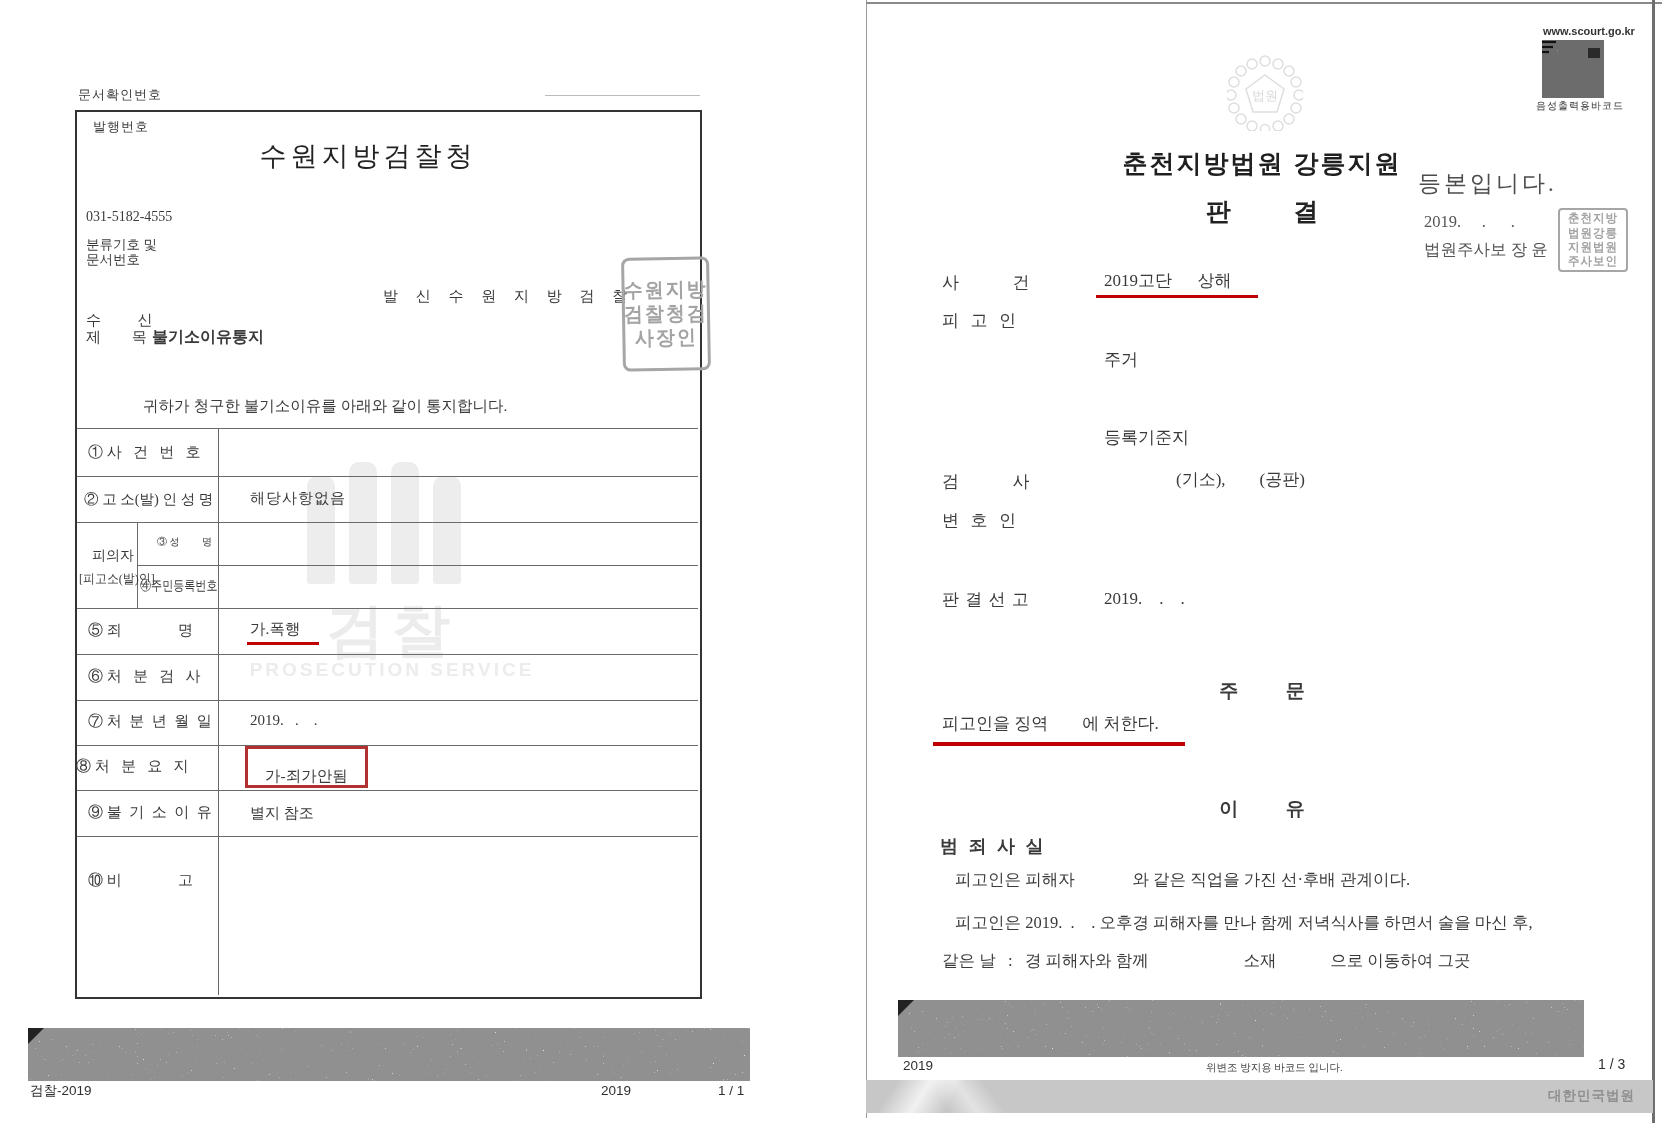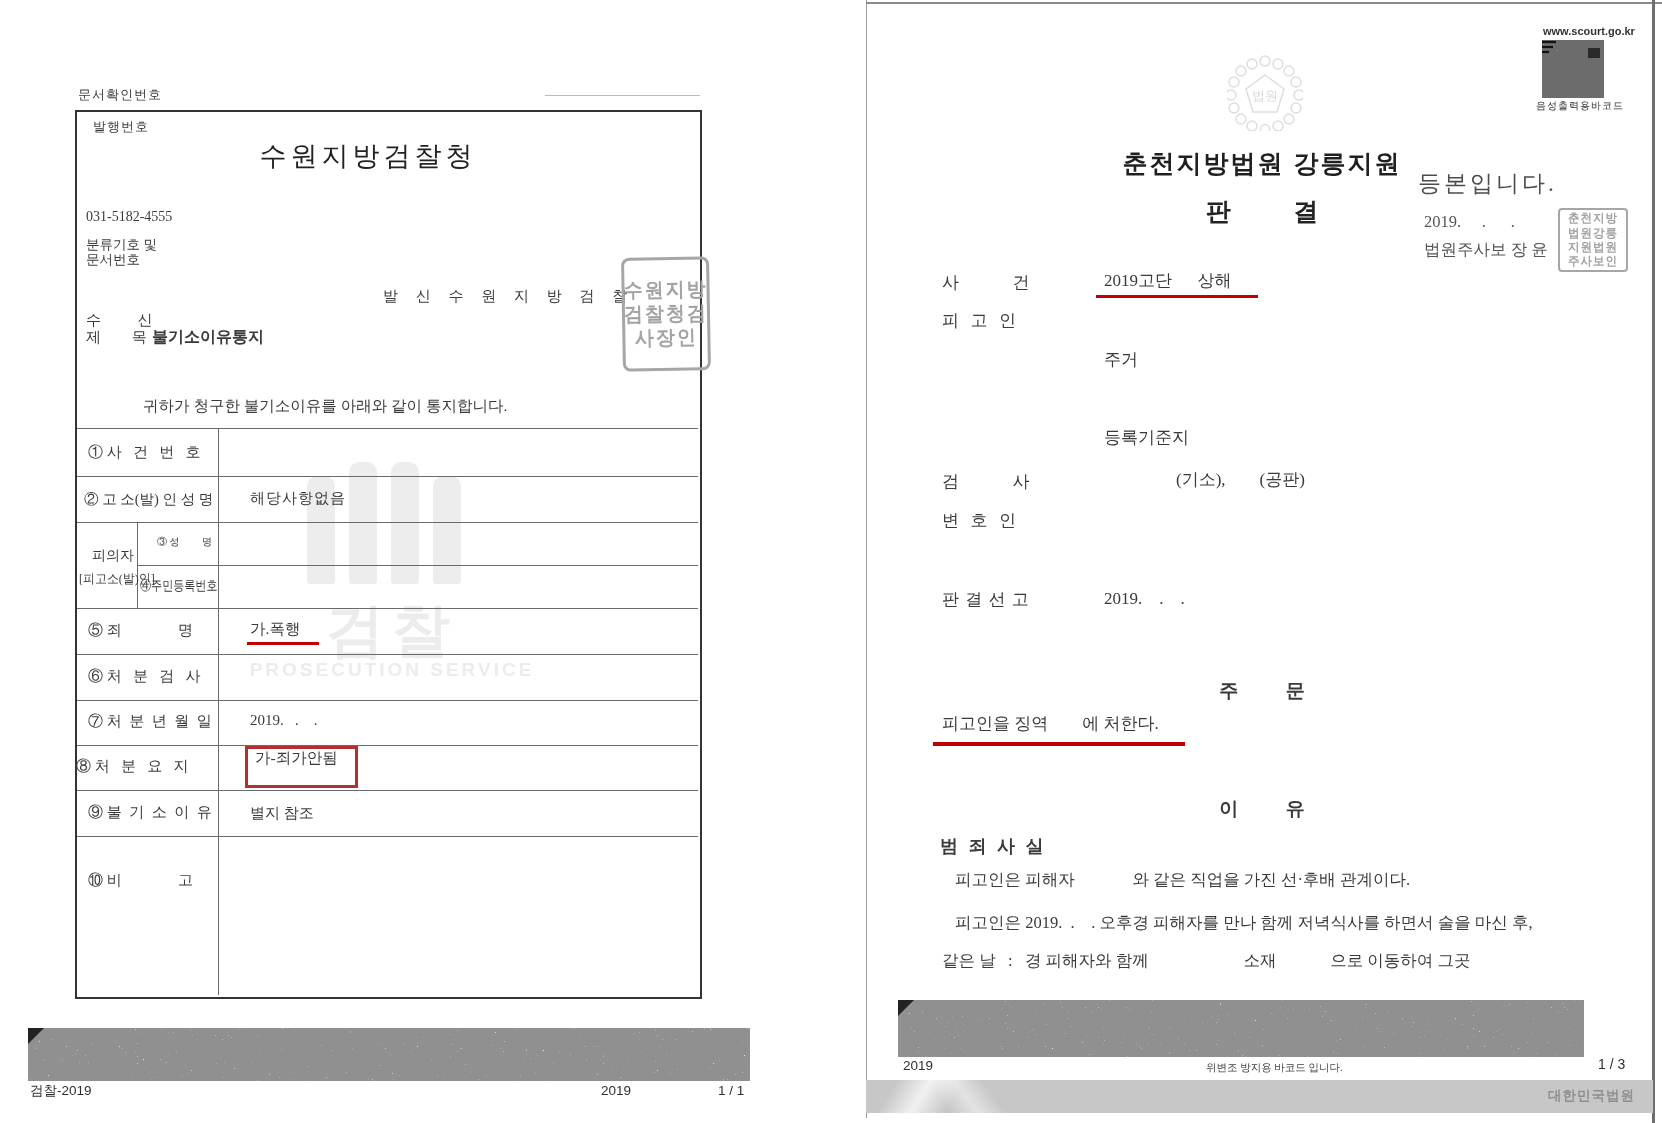--- a/index.html
+++ b/index.html
@@ -4,21 +4,21 @@
 <style>
   html,body{margin:0;padding:0;background:#fff;}
   #canvas{position:relative;width:1662px;height:1123px;background:#ffffff;overflow:hidden;
           font-family:"Liberation Serif","DejaVu Serif",serif;color:#3a3a3a;}
   .abs{position:absolute;}
   .t{white-space:pre;line-height:1.15;}
   .sans{font-family:"Liberation Sans","DejaVu Sans",sans-serif;}
   .gridline{background:#6a6a6a;}
   .frame{border:2px solid #333;}
   .redul{background:#c00000;z-index:6;}
-  .redbox{border:3px solid #b23030;z-index:6;display:flex;align-items:flex-start;padding-left:7px;}
+  .redbox{border:3px solid #b23030;z-index:6;display:flex;align-items:flex-end;padding-left:17px;}
   .wm{color:#ececec;z-index:1;}
   .z2{z-index:2}.z3{z-index:3}
   .stamp{border:3px solid #a6a6a6;border-radius:8px;color:#a3a3a3;z-index:5;
          display:flex;flex-direction:column;justify-content:center;align-items:center;
          font-weight:bold;background:rgba(255,255,255,0.0);}
   .stamp .srow{white-space:pre;letter-spacing:2px;line-height:1.25;transform:scaleY(1.05);}
   .hdg{font-weight:bold;transform:translateX(-50%);}
   .fieldlabel{letter-spacing:1px;}
   .bar{position:absolute;background:#ededed;border-radius:10px 10px 3px 3px;}
 </style>

